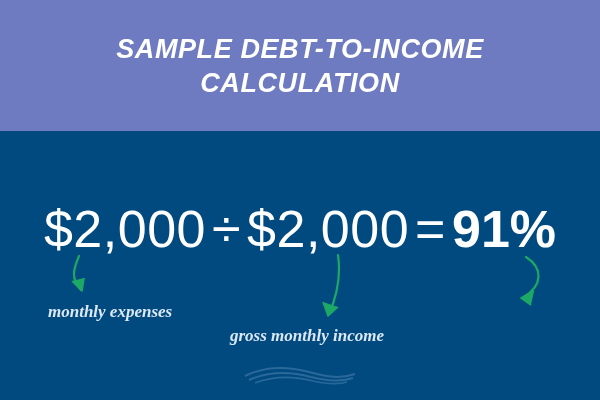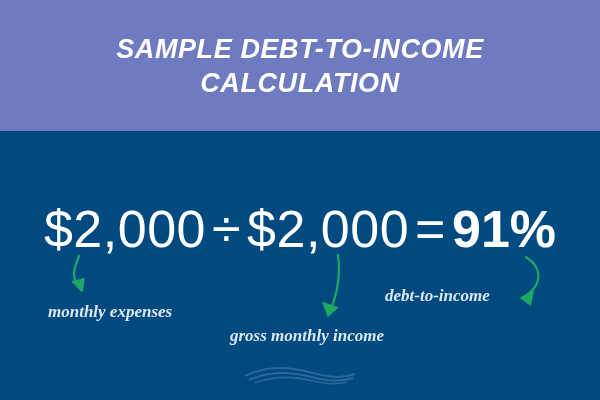--- a/index.html
+++ b/index.html
@@ -131,21 +131,20 @@
     <div id="formula-row">
       <span class="num">$2,000</span><span class="op">÷</span><span class="num">$2,000</span><span class="op">=</span><span class="result">91%</span>
     </div>
 
   </div>
 
   <div class="annotation" id="label-monthly-expenses">monthly expenses</div>
 
   <div class="annotation" id="label-gross-income">gross monthly income</div>
 
-  <div class="annotation" id="label-dti">debt-to-income</div>
 
   <svg id="arrow-layer" viewBox="0 0 600 400">
 
     <g>
       <path d="M 79 256 C 74 268, 70 278, 81 290" fill="none" stroke="#1DA866" stroke-width="2.2" stroke-linecap="round"></path>
       <path d="M 72 281 L 82 291 L 84 278" fill="#1DA866" stroke="#1DA866" stroke-width="1.6" stroke-linejoin="round"></path>
     </g>
 
     <g>
       <path d="M 338 255 C 341 276, 336 298, 329 314" fill="none" stroke="#1DA866" stroke-width="2.2" stroke-linecap="round"></path>

